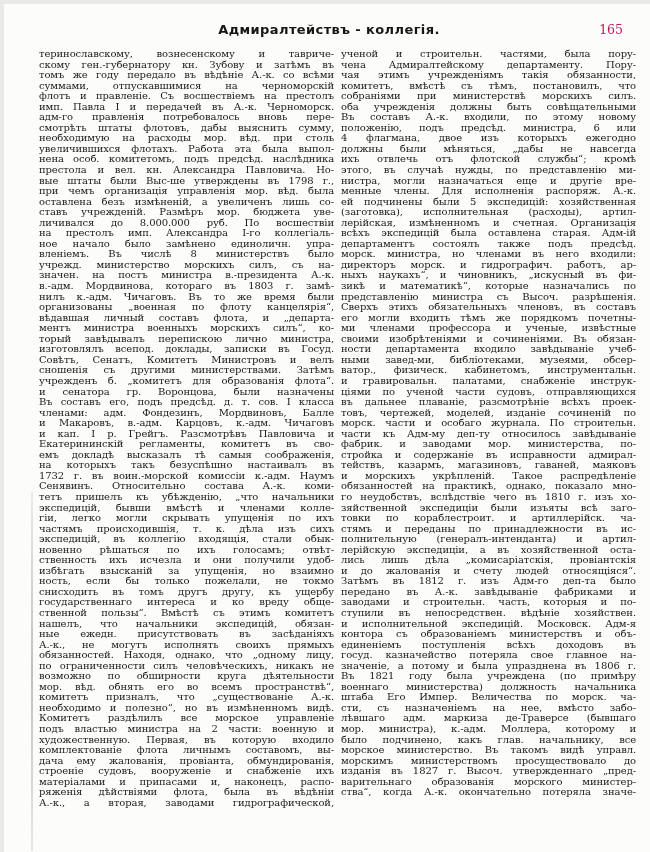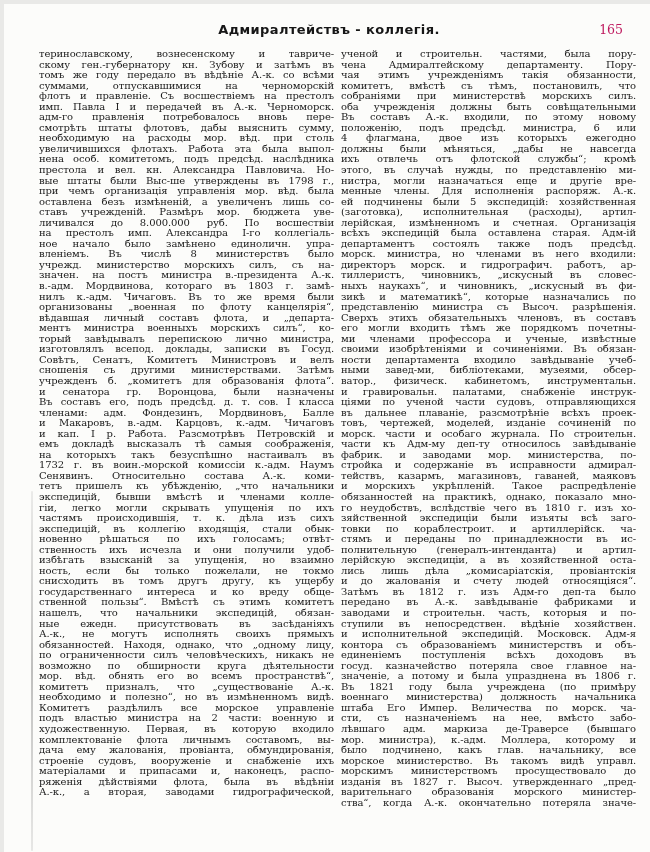--- a/index.html
+++ b/index.html
@@ -109,21 +109,22 @@
         <div class="tline">ментъ министра военныхъ морскихъ силъ“, ко-</div>
         <div class="tline">торый завѣдывалъ перепискою лично министра,</div>
         <div class="tline">изготовлялъ всепод. доклады, записки въ Госуд.</div>
         <div class="tline">Совѣтъ, Сенатъ, Комитетъ Министровъ и велъ</div>
         <div class="tline">сношенія съ другими министерствами. Затѣмъ</div>
         <div class="tline">учрежденъ б. „комитетъ для образованія флота“.</div>
         <div class="tline">и сенатора гр. Воронцова, были назначены</div>
         <div class="tline">Въ составъ его, подъ предсѣд. д. т. сов. I класса</div>
         <div class="tline">членами: адм. Фондезинъ, Мордвиновъ, Балле</div>
         <div class="tline">и Макаровъ, в.-адм. Карцовъ, к.-адм. Чичаговъ</div>
-        <div class="tline">и кап. I р. Работа. Разсмотрѣвъ Петровскій и</div>
+        <div class="tline">и кап. I р. Грейгъ. Разсмотрѣвъ Павловича и</div>
+        <div class="tline">Екатерининскій регламенты, комитетъ въ сво-</div>
         <div class="tline">емъ докладѣ высказалъ тѣ самыя соображенія,</div>
         <div class="tline">на которыхъ такъ безуспѣшно настаивалъ въ</div>
         <div class="tline">1732 г. въ воин.-морской комиссіи к.-адм. Наумъ</div>
         <div class="tline">Сенявинъ. Относительно состава А.-к. коми-</div>
         <div class="tline">тетъ пришелъ къ убѣжденію, „что начальники</div>
         <div class="tline">экспедицій, бывши вмѣстѣ и членами колле-</div>
         <div class="tline">гіи, легко могли скрывать упущенія по ихъ</div>
         <div class="tline">частямъ происходившія, т. к. дѣла изъ сихъ</div>
         <div class="tline">экспедицій, въ коллегію входящія, стали обык-</div>
         <div class="tline">новенно рѣшаться по ихъ голосамъ; отвѣт-</div>
@@ -167,21 +168,20 @@
         <div class="tline">этого, въ случаѣ нужды, по представленію ми-</div>
         <div class="tline">нистра, могли назначаться еще и другіе вре-</div>
         <div class="tline">менные члены. Для исполненія распоряж. А.-к.</div>
         <div class="tline">ей подчинены были 5 экспедицій: хозяйственная</div>
         <div class="tline">(заготовка), исполнительная (расходы), артил-</div>
         <div class="tline">лерійская, измѣненномъ и счетная. Организація</div>
         <div class="tline">всѣхъ экспедицій была оставлена старая. Адм-ій</div>
         <div class="tline">департаментъ состоялъ также подъ предсѣд.</div>
         <div class="tline">морск. министра, но членами въ него входили:</div>
         <div class="tline">директоръ морск. и гидрографич. работъ, ар-</div>
-        <div class="tline">тиллеристъ, чиновникъ, „искусный въ словес-</div>
         <div class="tline">ныхъ наукахъ“, и чиновникъ, „искусный въ фи-</div>
         <div class="tline">зикѣ и математикѣ“, которые назначались по</div>
         <div class="tline">представленію министра съ Высоч. разрѣшенія.</div>
         <div class="tline">Сверхъ этихъ обязательныхъ членовъ, въ составъ</div>
         <div class="tline">его могли входить тѣмъ же порядкомъ почетны-</div>
         <div class="tline">ми членами профессора и ученые, извѣстные</div>
         <div class="tline">своими изобрѣтеніями и сочиненіями. Въ обязан-</div>
         <div class="tline">ности департамента входило завѣдываніе учеб-</div>
         <div class="tline">ными завед-ми, библіотеками, музеями, обсер-</div>
         <div class="tline">ватор., физическ. кабинетомъ, инструментальн.</div>

